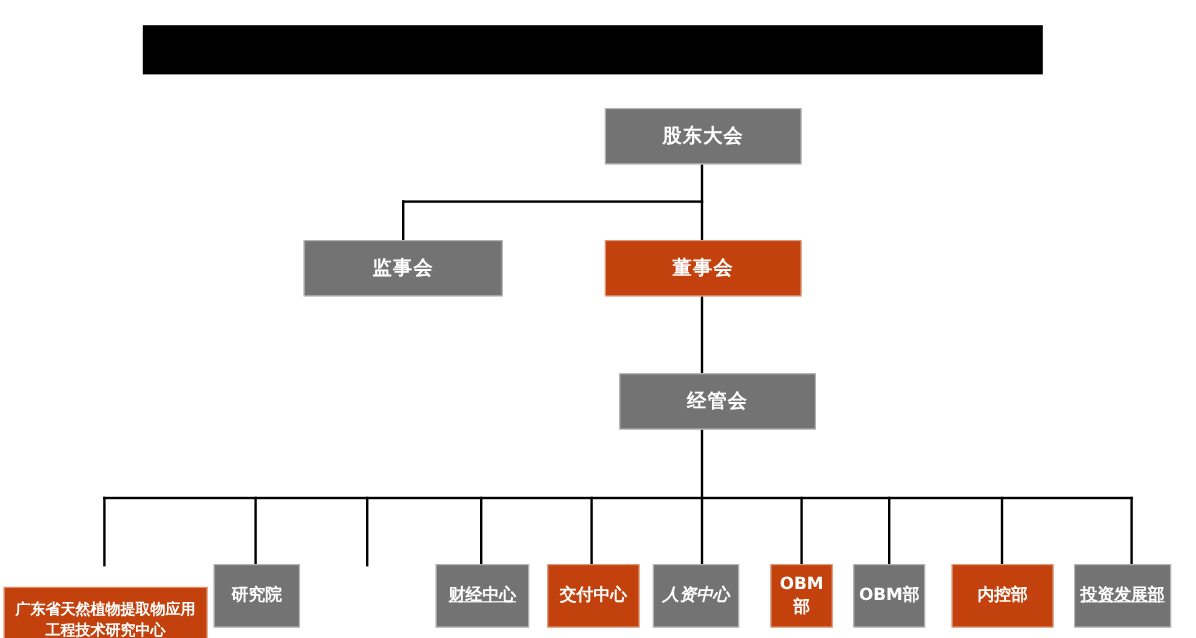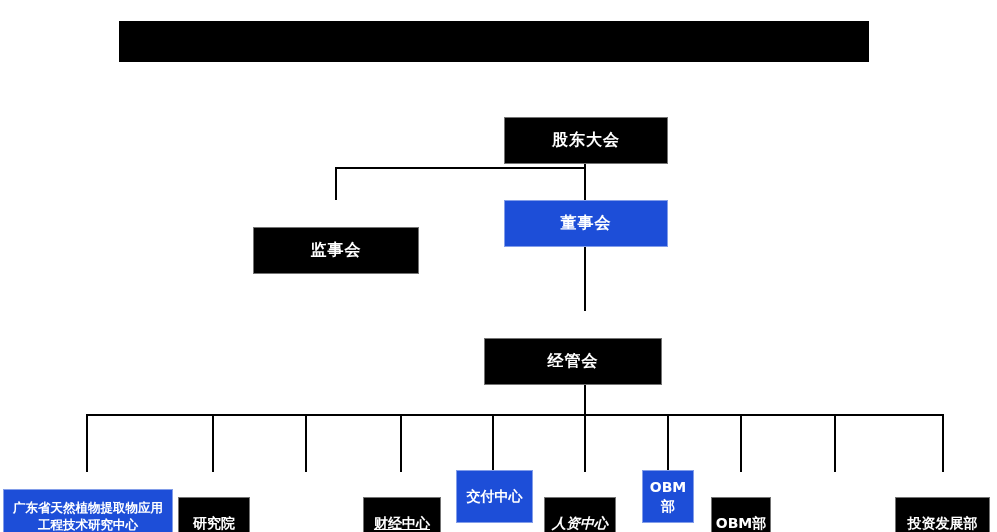--- a/index.html
+++ b/index.html
@@ -21,46 +21,46 @@
     position: absolute;
     display: flex;
     align-items: center;
     justify-content: center;
     color: #ffffff;
     font-weight: bold;
     text-align: center;
     box-sizing: border-box;
     line-height: 1.3;
   }
-  .primary   { background: #000000; border: 1px solid rgba(255,255,255,0.45); margin-top: 27px; }
-  .secondary { background: #1d4ed8; border: 1px solid rgba(255,255,255,0.45); }
+  .primary   { background: #737373; border: 1px solid rgba(255,255,255,0.45); }
+  .secondary { background: #c2410c; border: 1px solid rgba(255,255,255,0.45); }
   .lvl { font-size: 16px; letter-spacing: 1px; }
   .dept { font-size: 14px; }
   .dept-long { font-size: 12.5px; padding: 2px 6px; }
 
   .hline, .vline { position: absolute; background: #000000; }
   .hline { height: 2px; }
   .vline { width: 2px; }
 
   
   .n-shareholders { left: 504px; top: 90px;  width: 164px; height: 47px; }
   .n-supervisory  { left: 253px; top: 200px; width: 166px; height: 47px; }
   .n-board        { left: 504px; top: 200px; width: 164px; height: 47px; }
-  .n-management   { left: 484px; top: 311px; width: 178px; height: 47px; }
+  .n-management   { left: 516px; top: 311px; width: 164px; height: 47px; }
 
   .n-d0 { left: 3px;   top: 469px; width: 170px; height: 55px; margin-top: 20px; }
   .n-d1 { left: 178px; top: 470px; width: 72px;  height: 53px; }
   .n-d2 { left: 267px; top: 470px; width: 79px;  height: 53px; }
   .n-d3 { left: 363px; top: 470px; width: 78px;  height: 53px; text-decoration: underline; }
   .n-d4 { left: 456px; top: 470px; width: 77px;  height: 53px; text-align: right; }
   .n-d5 { left: 544px; top: 470px; width: 72px;  height: 53px; font-style: italic; }
   .n-d6 { left: 642px; top: 470px; width: 52px;  height: 53px; }
   .n-d7 { left: 711px; top: 470px; width: 60px;  height: 53px; }
   .n-d8 { left: 793px; top: 470px; width: 85px;  height: 53px; }
-  .n-d9 { left: 895px; top: 470px; width: 95px;  height: 53px; }
+  .n-d9 { left: 895px; top: 470px; width: 81px;  height: 53px; text-decoration: underline; }
 
   
   .c-root-down     { left: 584px; top: 137px; height: 63px; }
   .c-branch-h      { left: 335px; top: 167px; width: 251px; }
   .c-supervisory-v { left: 335px; top: 167px; height: 33px; }
   .c-board-mgmt    { left: 584px; top: 247px; height: 64px; }
   .c-mgmt-bus      { left: 584px; top: 358px; height: 58px; }
   .c-bus           { left: 86px;  top: 414px; width: 858px; }
   .c-drop0 { left: 86px;  top: 414px; height: 58px; }
   .c-drop1 { left: 212px; top: 414px; height: 58px; }
@@ -104,15 +104,16 @@
 
   <div class="node primary lvl n-management">经管会</div>
 
   <div class="node secondary dept dept-long n-d0">广东省天然植物提取物应用工程技术研究中心</div>
   <div class="node primary dept n-d1">研究院</div>
   <div class="node primary dept n-d3">财经中心</div>
   <div class="node secondary dept n-d4">交付中心</div>
   <div class="node primary dept n-d5">人资中心</div>
   <div class="node secondary dept n-d6">OBM部</div>
   <div class="node primary dept n-d7">OBM部</div>
+  <div class="node secondary dept n-d8">内控部</div>
   <div class="node primary dept n-d9">投资发展部</div>
 
 </div>
 
 </body></html>

